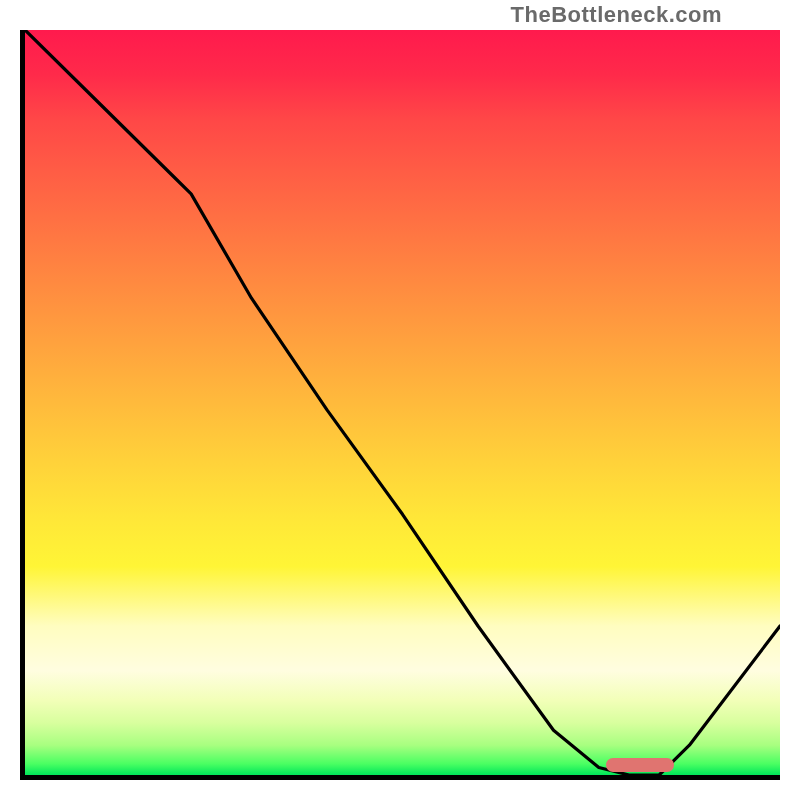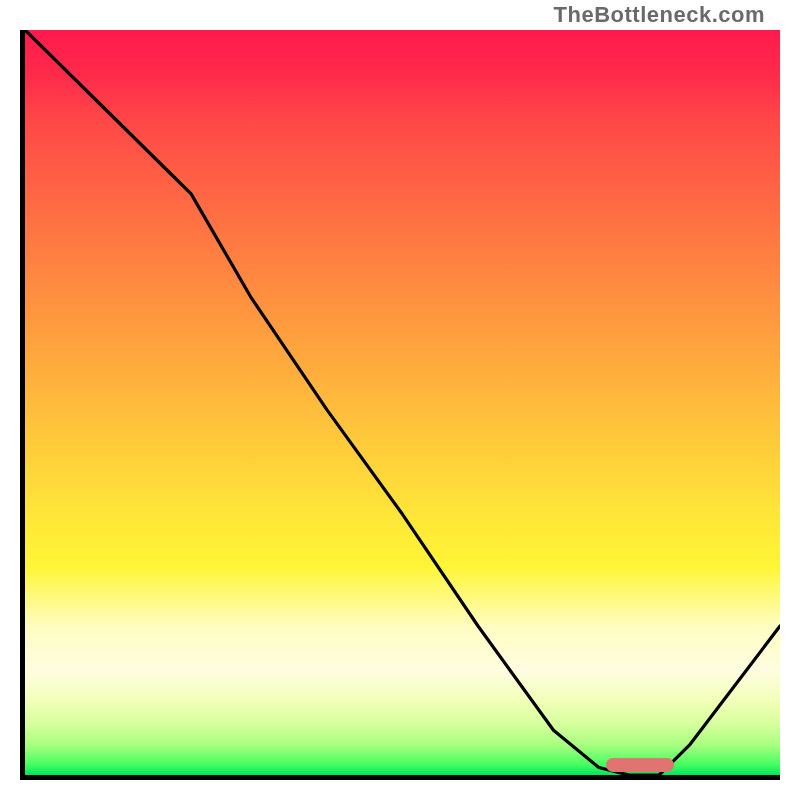--- a/index.html
+++ b/index.html
@@ -8,21 +8,20 @@
     width: 800px;
     height: 800px;
     overflow: hidden;
     background: #ffffff;
     font-family: Arial, Helvetica, sans-serif;
   }
   .container {
     position: relative;
     width: 732px;
     height: 800px;
-    padding-left: 43px;
   }
   .watermark {
     position: absolute;
     top: 2px;
     right: 10px;
     font-size: 22px;
     font-weight: bold;
     color: #6a6a6a;
     letter-spacing: 0.5px;
     user-select: none;

